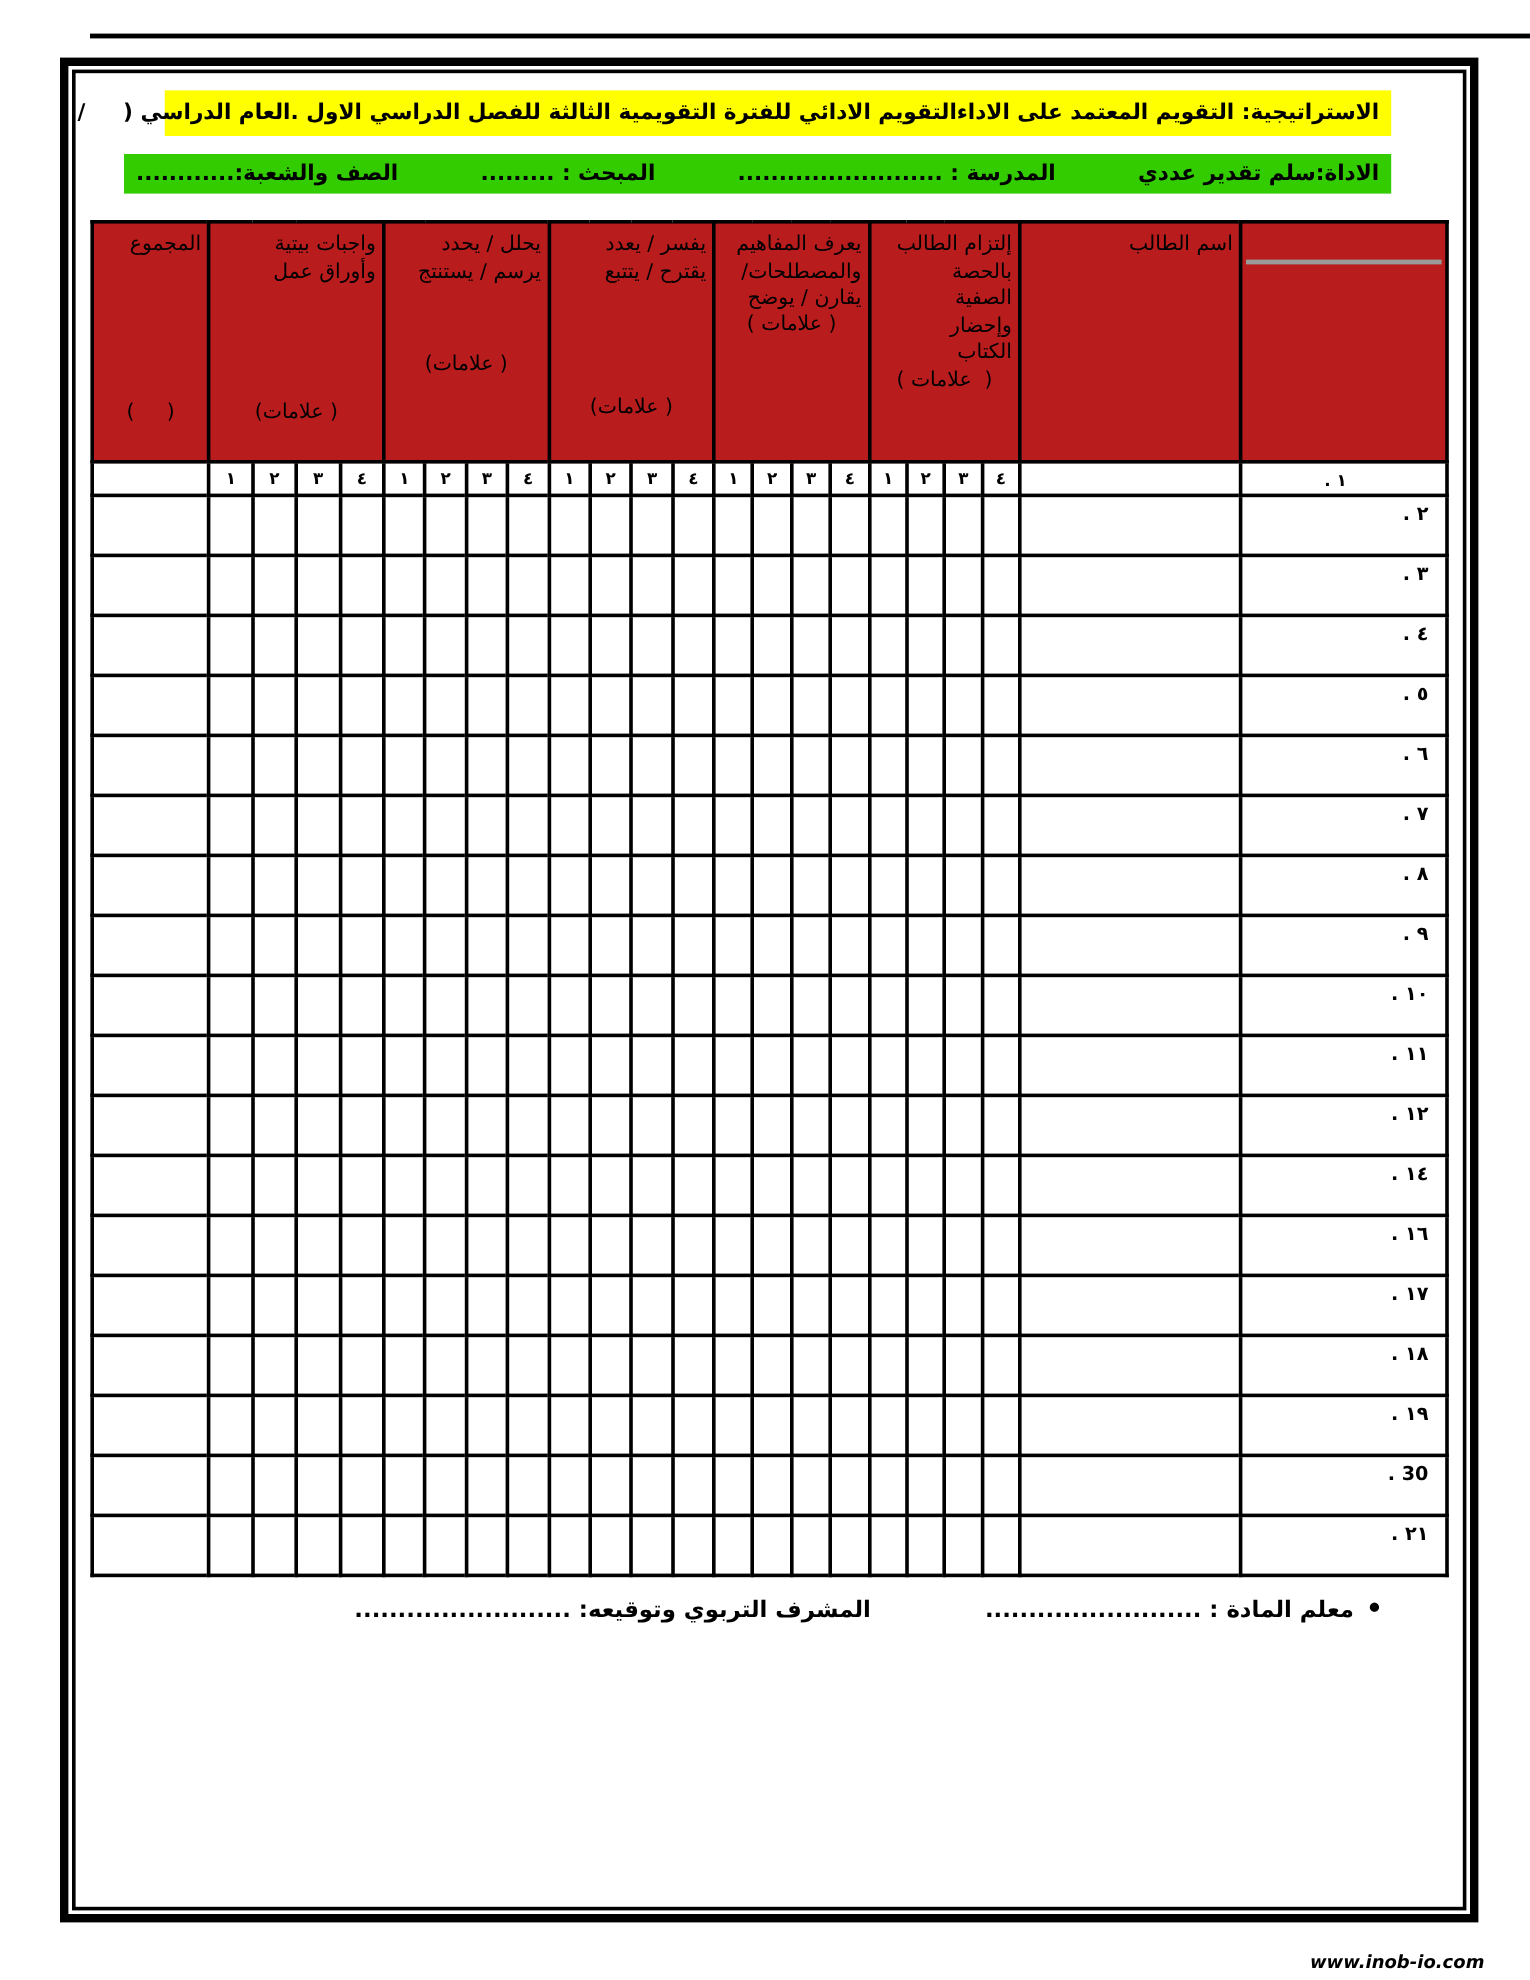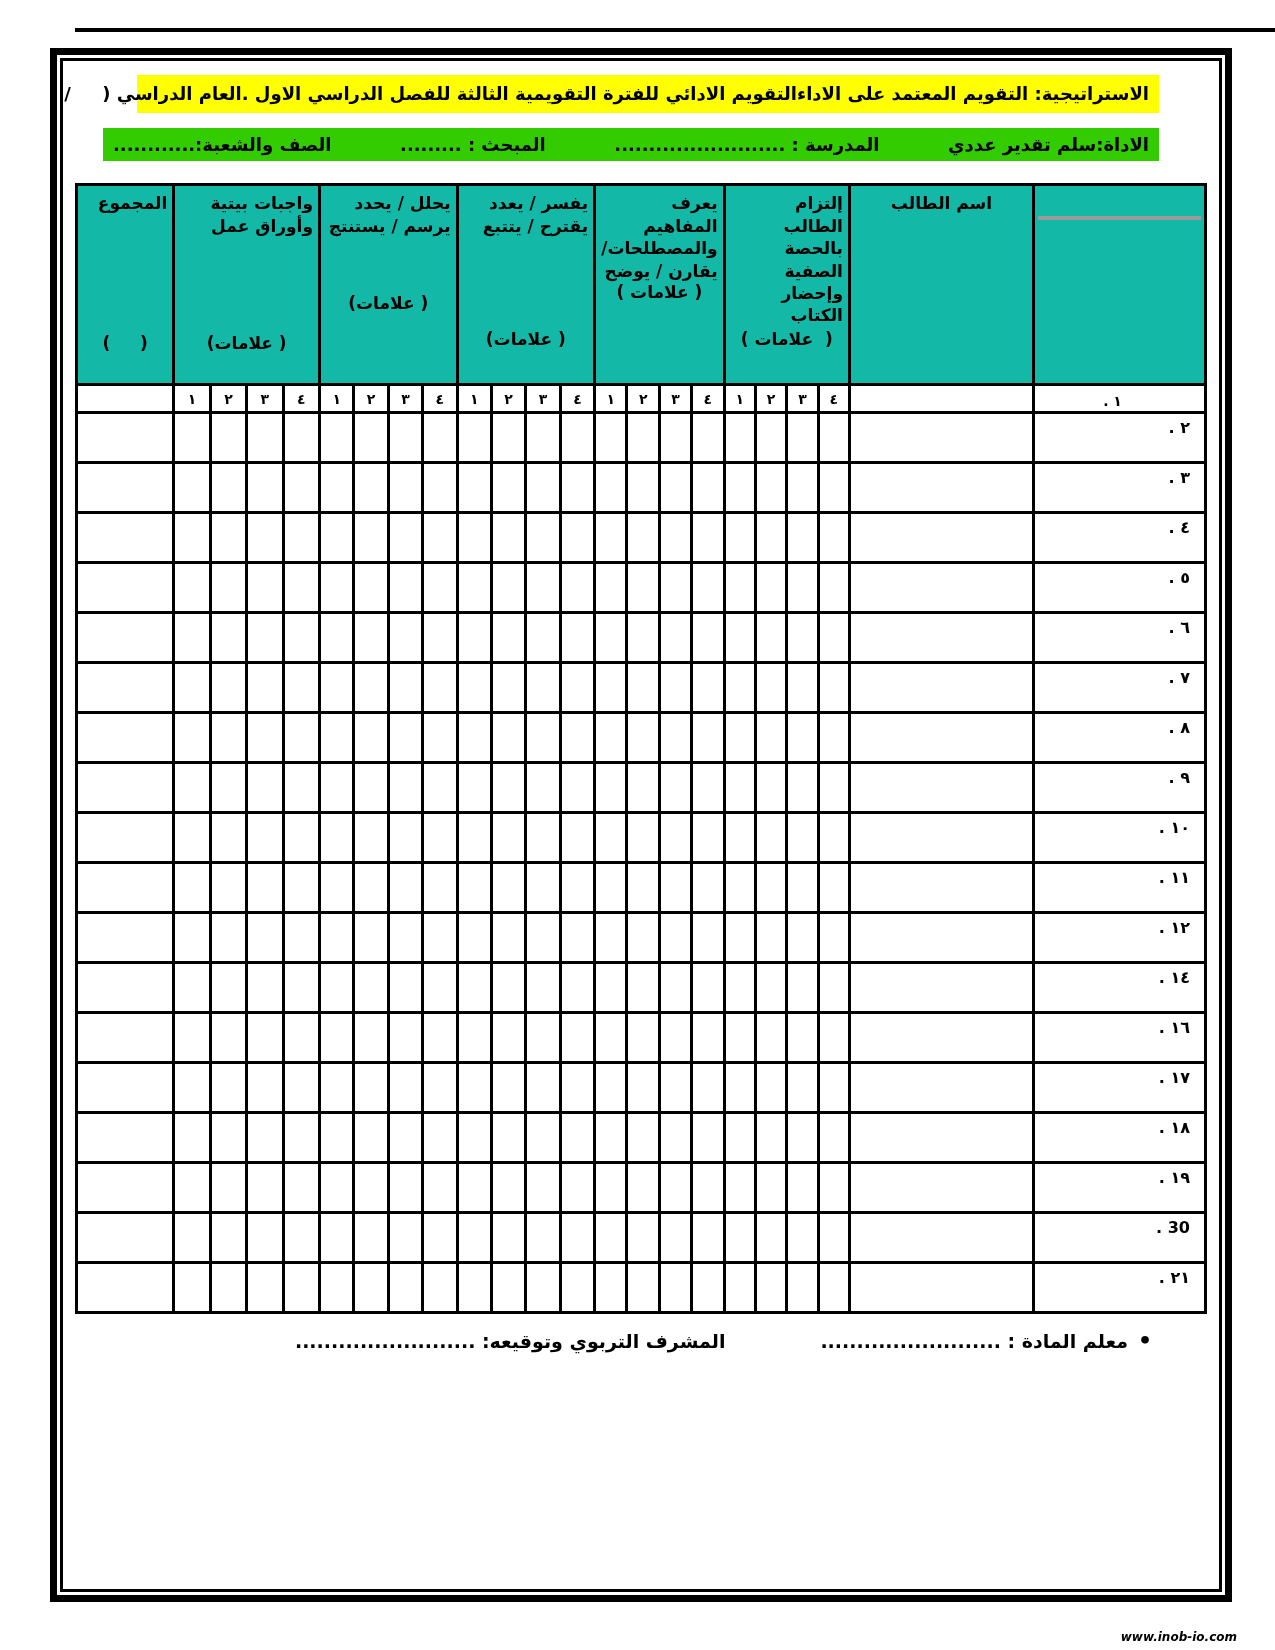--- a/index.html
+++ b/index.html
@@ -24,45 +24,45 @@
   .info-bar{
     margin:15px 48px 0 28px;background:#33cc00;
     display:flex;justify-content:space-between;align-items:center;
     padding:6px 10px;font-weight:bold;font-size:18px;line-height:1.2;white-space:nowrap;
   }
   .score-table{
     width:100%;border-collapse:collapse;table-layout:fixed;margin-top:22px;
   }
   .score-table th,.score-table td{border:3px solid #000;box-sizing:border-box;padding:0;}
   .score-table thead th{
-    background:#14b8a6;vertical-align:top;font-weight:bold;font-size:17px;
+    background:#b91c1c;vertical-align:top;font-weight:normal;font-size:17px;
     height:200px;padding-top:6px;
   }
   .group-first{border-right-width:4px;}
   .crit-title{white-space:pre-line;text-align:right;padding:0 5px;line-height:1.32;}
   .crit-marks{text-align:center;line-height:1.2;}
   .m0{margin-top:2px}.m1{margin-top:0}.m2{margin-top:92px}.m3{margin-top:56px}.m4{margin-top:96px}.mt{margin-top:118px}
-  .name-header .crit-title{text-align:center;}
+  .name-header .crit-title{}
   .rownum-header{padding:0 6px;}
   .gray-line{margin-top:24px;height:4px;background:#9a9a9a;width:96%;margin-left:auto;margin-right:auto;}
   .scale-row td{height:28px;font-size:14px;font-weight:bold;text-align:center;vertical-align:middle;}
   .data-row td{height:50px;}
   .rownum-cell{
     text-align:right;padding-right:14px !important;font-size:16px;font-weight:bold;
     vertical-align:top;padding-top:4px !important;
   }
   .footer-line{
     display:flex;align-items:center;margin:14px 55px 0 0;
     font-weight:bold;font-size:19px;white-space:nowrap;
   }
   .footer-bullet{font-size:22px;margin-left:10px;}
   .footer-supervisor{margin-right:95px;}
   .watermark{
     position:absolute;bottom:6px;right:38px;direction:ltr;
-    font-weight:bold;font-style:italic;font-size:12px;color:#000;
+    font-weight:bold;font-style:italic;font-size:15px;color:#000;
   }
 </style>
 </head>
 <body>
 
 <div class="top-line"></div>
 
 <div class="frame">
   <div class="frame-inner">
 

